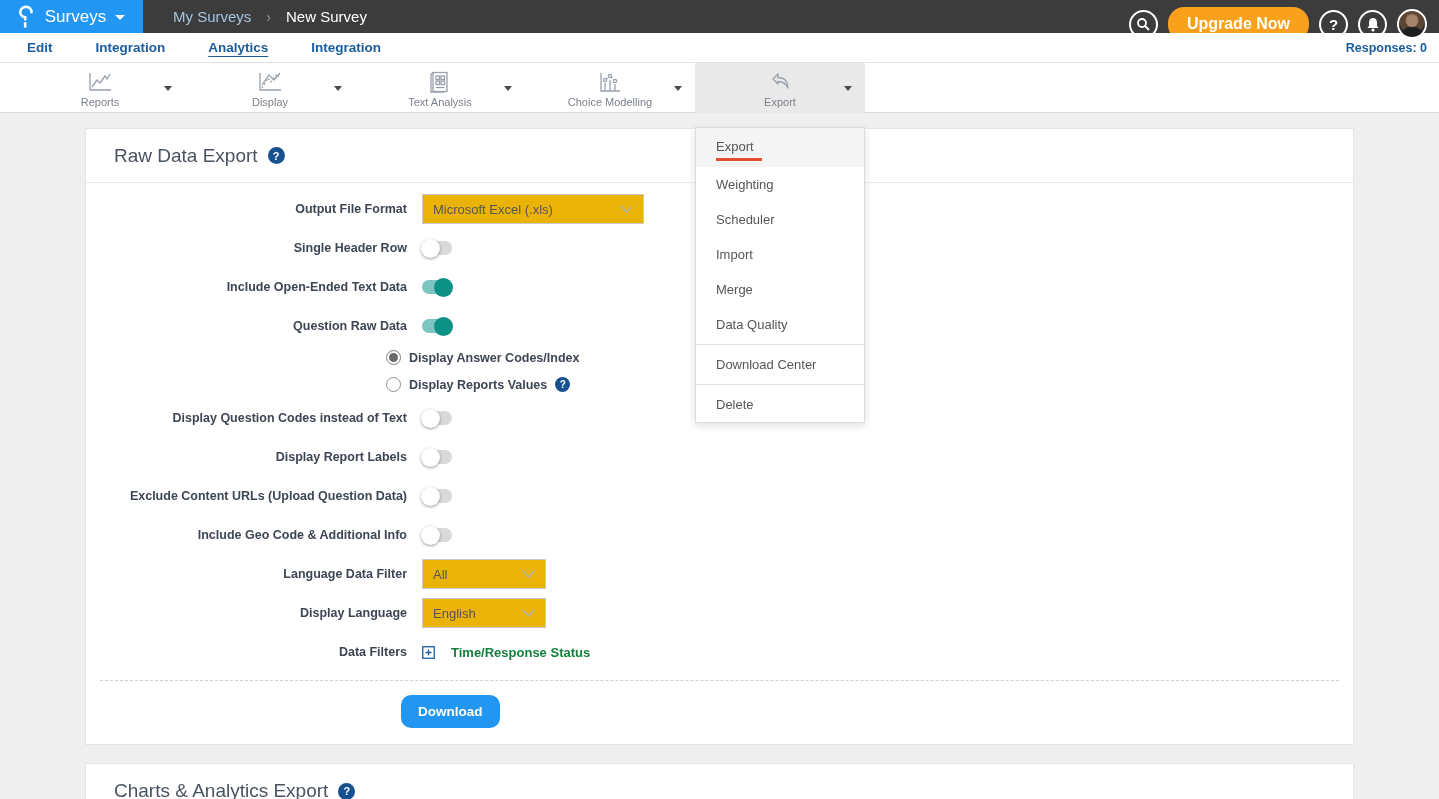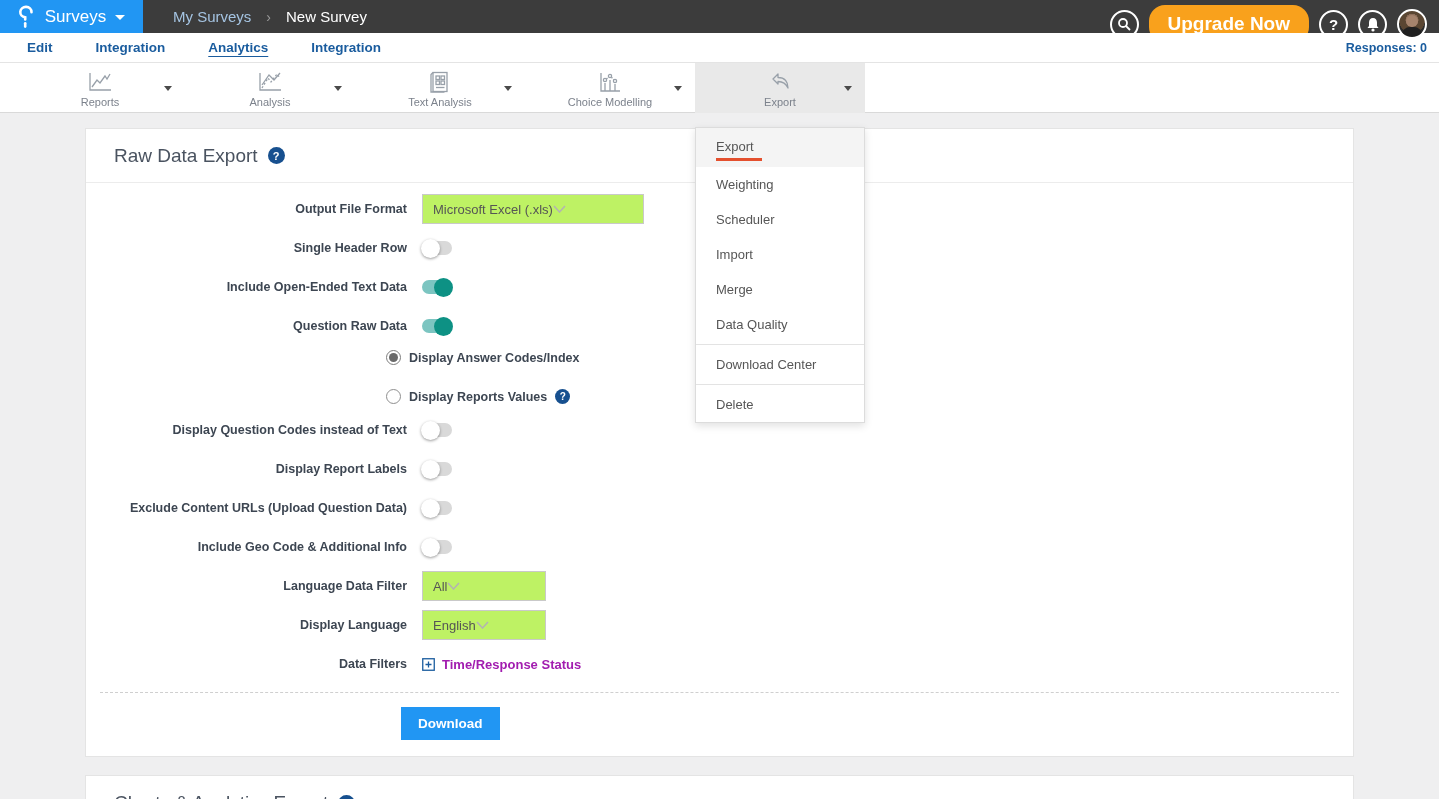--- a/index.html
+++ b/index.html
@@ -11,21 +11,21 @@
   .logo-block { width:143px; height:48px; background:#2196f3; color:#fff; display:flex; align-items:center; justify-content:center; gap:9px; cursor:pointer; }
   .logo-glyph { width:18px; height:24px; }
   .logo-text { font-size:17px; }
   .caret-down-w { width:0; height:0; border-left:5px solid transparent; border-right:5px solid transparent; border-top:5px solid #fff; margin-top:2px; }
   .breadcrumb { display:flex; align-items:center; gap:15px; margin-left:30px; font-size:15px; }
   .crumb-parent { color:#a5c4e2; cursor:pointer; }
   .crumb-sep { color:#9a9a9a; font-size:14px; }
   .crumb-current { color:#fff; }
   .top-right { position:absolute; right:12px; top:0; height:48px; display:flex; align-items:center; gap:10px; }
   .hicon { width:29px; height:29px; border:2px solid #fff; border-radius:50%; display:flex; align-items:center; justify-content:center; color:#fff; cursor:pointer; flex-shrink:0; }
-  .upgrade-btn { background:#f9a11c; color:#fff; border:none; border-radius:16px; font-weight:bold; font-size:19px; padding:8px 19px; font-family:inherit; cursor:pointer; }
+  .upgrade-btn { background:#f9a11c; color:#fff; border:none; border-radius:16px; font-weight:bold; font-size:16px; padding:8px 19px; font-family:inherit; cursor:pointer; }
   .qmark { font-size:15px; font-weight:bold; color:#fff; }
   .avatar { width:30px; height:30px; border-radius:50%; border:2px solid #fff; background:radial-gradient(circle at 50% 35%, #8d6e5a 0 30%, #5a4632 31% 60%, #2b2b2b 61%); overflow:hidden; position:relative; cursor:pointer; }
   .avatar::after { content:''; position:absolute; left:7px; top:4px; width:12px; height:12px; border-radius:50%; background:#a5836c; }
   .avatar::before { content:''; position:absolute; left:3px; top:16px; width:20px; height:12px; border-radius:8px 8px 0 0; background:#1f1f1f; z-index:2; }
 
   
   .tabbar { height:30px; background:#fff; display:flex; align-items:center; padding-left:27px; position:relative; border-bottom:1px solid #e4e4e4; }
   .tab { margin-right:43px; font-size:13.5px; font-weight:bold; color:#1a5c9e; cursor:pointer; }
   .tab.active { text-decoration:underline; text-underline-offset:4px; }
   .responses { position:absolute; right:12px; font-size:12.5px; font-weight:bold; color:#1a5c9e; }
@@ -50,38 +50,38 @@
   .card { margin:15px 85px 0 85px; background:#fff; border:1px solid #e4e4e4; }
   .card-head { height:54px; display:flex; align-items:center; gap:10px; padding-left:28px; border-bottom:1px solid #ececec; }
   .card-title { font-size:19px; color:#4a5360; }
   .help-badge { width:17px; height:17px; border-radius:50%; background:#17508f; color:#fff; font-size:11px; font-weight:bold; display:flex; align-items:center; justify-content:center; cursor:pointer; flex-shrink:0; }
   .help-badge.small { width:15px; height:15px; font-size:10px; }
 
   
   .form { padding-top:11px; }
   .form-row { display:flex; align-items:center; min-height:30px; margin-bottom:9px;margin-left:36px; }
   .form-label { width:300px; flex-shrink:0; text-align:right; padding-right:15px; font-size:12.5px; font-weight:bold; color:#3d4652; }
-  .select { height:30px; background:#bef264; border:1px solid #c9c9c9; display:flex; align-items:center; justify-content:flex-start; padding:0 10px; font-size:13px; color:#555; cursor:pointer; }
+  .select { height:30px; background:#eab308; border:1px solid #c9c9c9; display:flex; align-items:center; justify-content:space-between; padding:0 10px; font-size:13px; color:#555; cursor:pointer; }
   .select.wide { width:222px; }
   .select.narrow { width:124px; }
   .chev { stroke:#b3b3b3; fill:none; stroke-width:1.5; }
   .toggle { width:30px; height:14px; border-radius:7px; background:#d9d9d9; position:relative; cursor:pointer; }
   .toggle .knob { width:19px; height:19px; border-radius:50%; background:#fff; box-shadow:0 1px 3px rgba(0,0,0,.4); position:absolute; top:-2.5px; left:-1px; }
   .toggle.on { background:#7cc5c1; }
   .toggle.on .knob { background:#0d9184; left:auto; right:-1px; box-shadow:none; }
-  .radio-group { padding-left:300px; display:flex; flex-direction:column; gap:24px; margin:2px 0 11px 0; }
+  .radio-group { padding-left:300px; display:flex; flex-direction:column; gap:12px; margin:2px 0 11px 0; }
   .radio-line { display:flex; align-items:center; gap:8px; cursor:pointer; }
   .radio { width:15px; height:15px; border:1px solid #8f8f8f; border-radius:50%; background:#fff; display:flex; align-items:center; justify-content:center; flex-shrink:0; }
   .radio.sel { border-color:#7d7d7d; }
   .radio.sel::after { content:''; width:9px; height:9px; border-radius:50%; background:#6a6a6a; }
   .radio-label { font-size:12.5px; font-weight:bold; color:#3d4652; }
-  .filter-link { display:flex; align-items:center; gap:7px; color:#a21caf; font-size:13px; font-weight:bold; cursor:pointer; }
+  .filter-link { display:flex; align-items:center; gap:16px; color:#15803d; font-size:13px; font-weight:bold; cursor:pointer; }
   .dashed { border:none; border-top:1px dashed #cfcfcf; margin:13px 14px 0 14px; }
   .download-row { padding:14px 0 16px 315px; }
-  .download-btn { background:#2196f3; border:none; border-radius:0; color:#fff; font-weight:bold; font-size:13.5px; padding:9px 17px; font-family:inherit; cursor:pointer; }
+  .download-btn { background:#2196f3; border:none; border-radius:10px; color:#fff; font-weight:bold; font-size:13.5px; padding:9px 17px; font-family:inherit; cursor:pointer; }
   .card.bottom { margin-top:18px; height:62px; border-bottom:none; }
 </style>
 </head>
 <body>
 
 <div class="topbar">
   <div class="logo-block">
     <svg class="logo-glyph" viewBox="0 0 18 24">
       <path d="M13.5 7.2 A5.6 5.3 0 1 0 7.2 12.4 L7.2 14.5" stroke="#fff" stroke-width="2.6" fill="none" stroke-linecap="round"></path>
       <path d="M7.2 18.2 L7.2 21.6" stroke="#fff" stroke-width="2.6" fill="none" stroke-linecap="round"></path>
@@ -134,21 +134,21 @@
     </div>
     <span class="tool-caret"></span>
   </div>
   <div class="tool">
     <div class="tool-inner">
       <svg class="ticon" width="26" height="22" viewBox="0 0 26 22">
           <path d="M3 2 L3 19 L24 19"></path>
           <path d="M5 17 L11 7 L14 11 L20 3 L23 7" stroke-dasharray="2 2"></path>
           <path d="M5 14 L12 4 L17 9 L23 2"></path>
         </svg>
-      <span class="tool-label">Analysis</span>
+      <span class="tool-label">Display</span>
     </div>
     <span class="tool-caret"></span>
   </div>
   <div class="tool">
     <div class="tool-inner">
       <svg class="ticon" width="24" height="22" viewBox="0 0 24 22">
           <rect x="5" y="1.5" width="14" height="19"></rect>
           <path d="M5 1.5 L3 3.5 L3 21 L16.5 21"></path>
           <rect x="8" y="5" width="3.5" height="3.5"></rect>
           <rect x="13" y="5" width="3.5" height="3.5"></rect>

